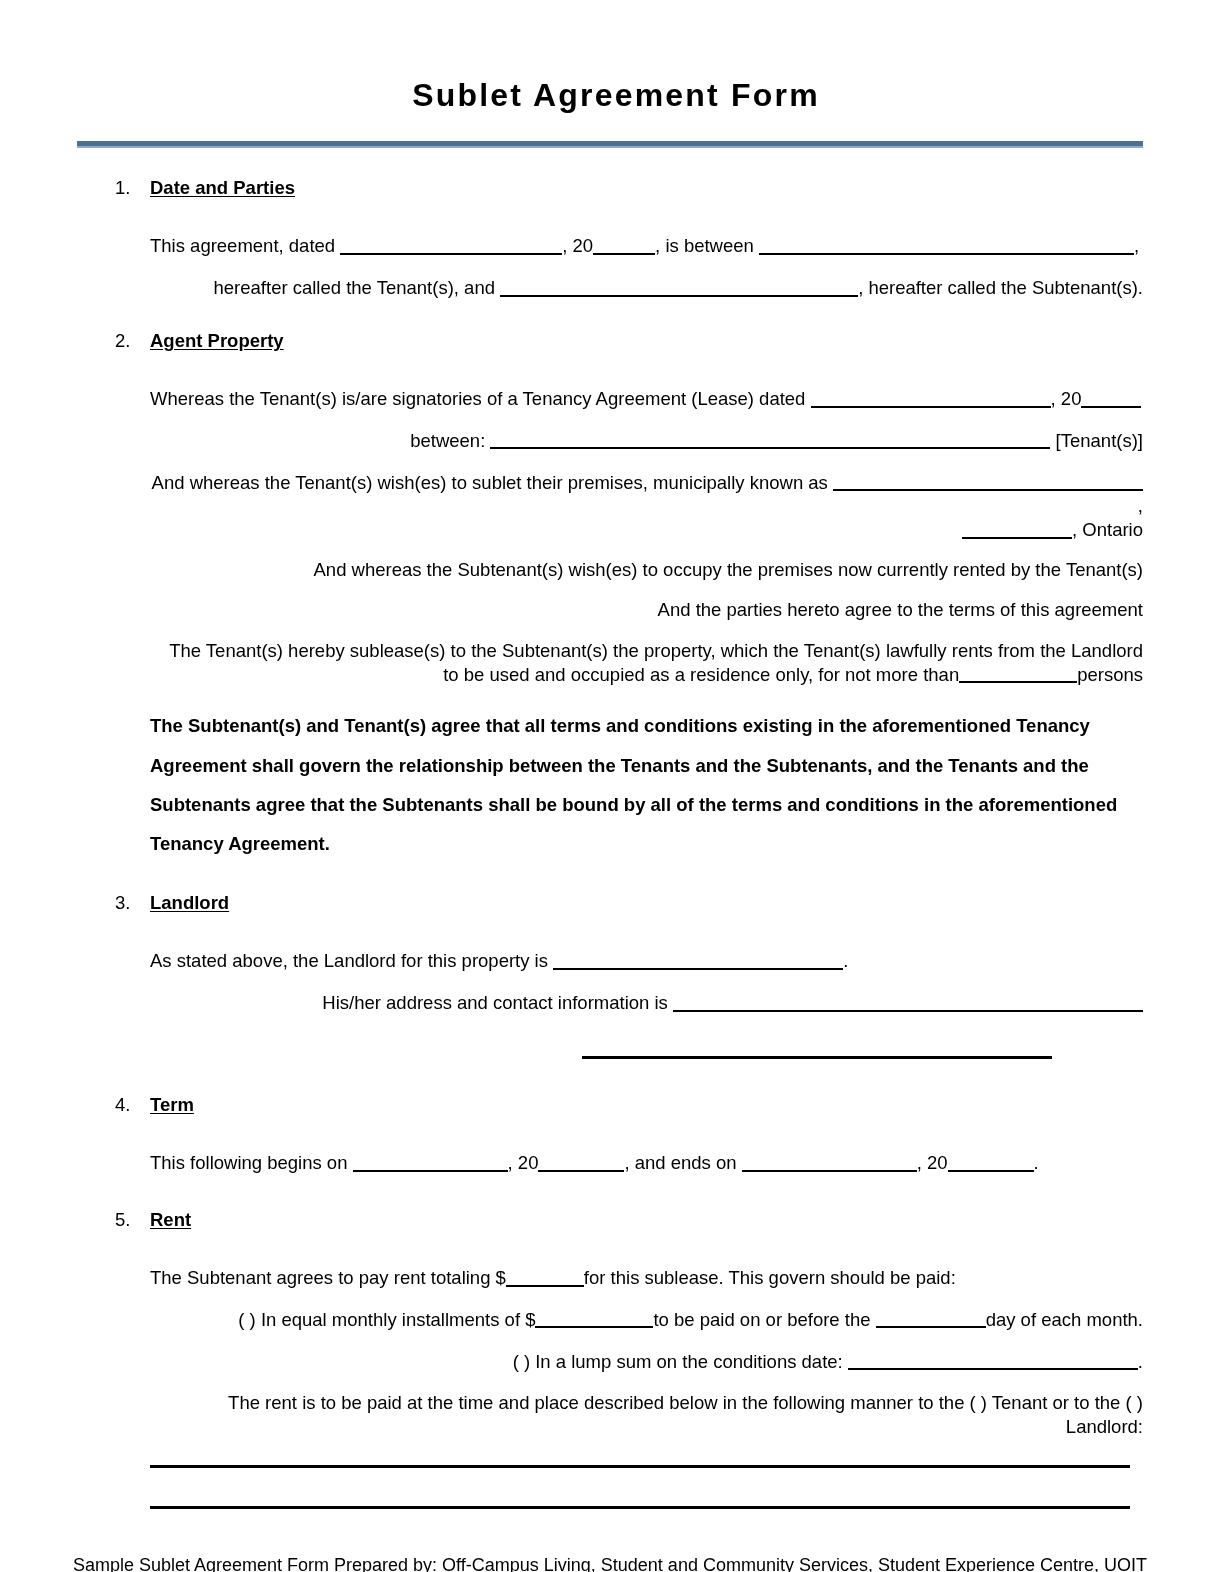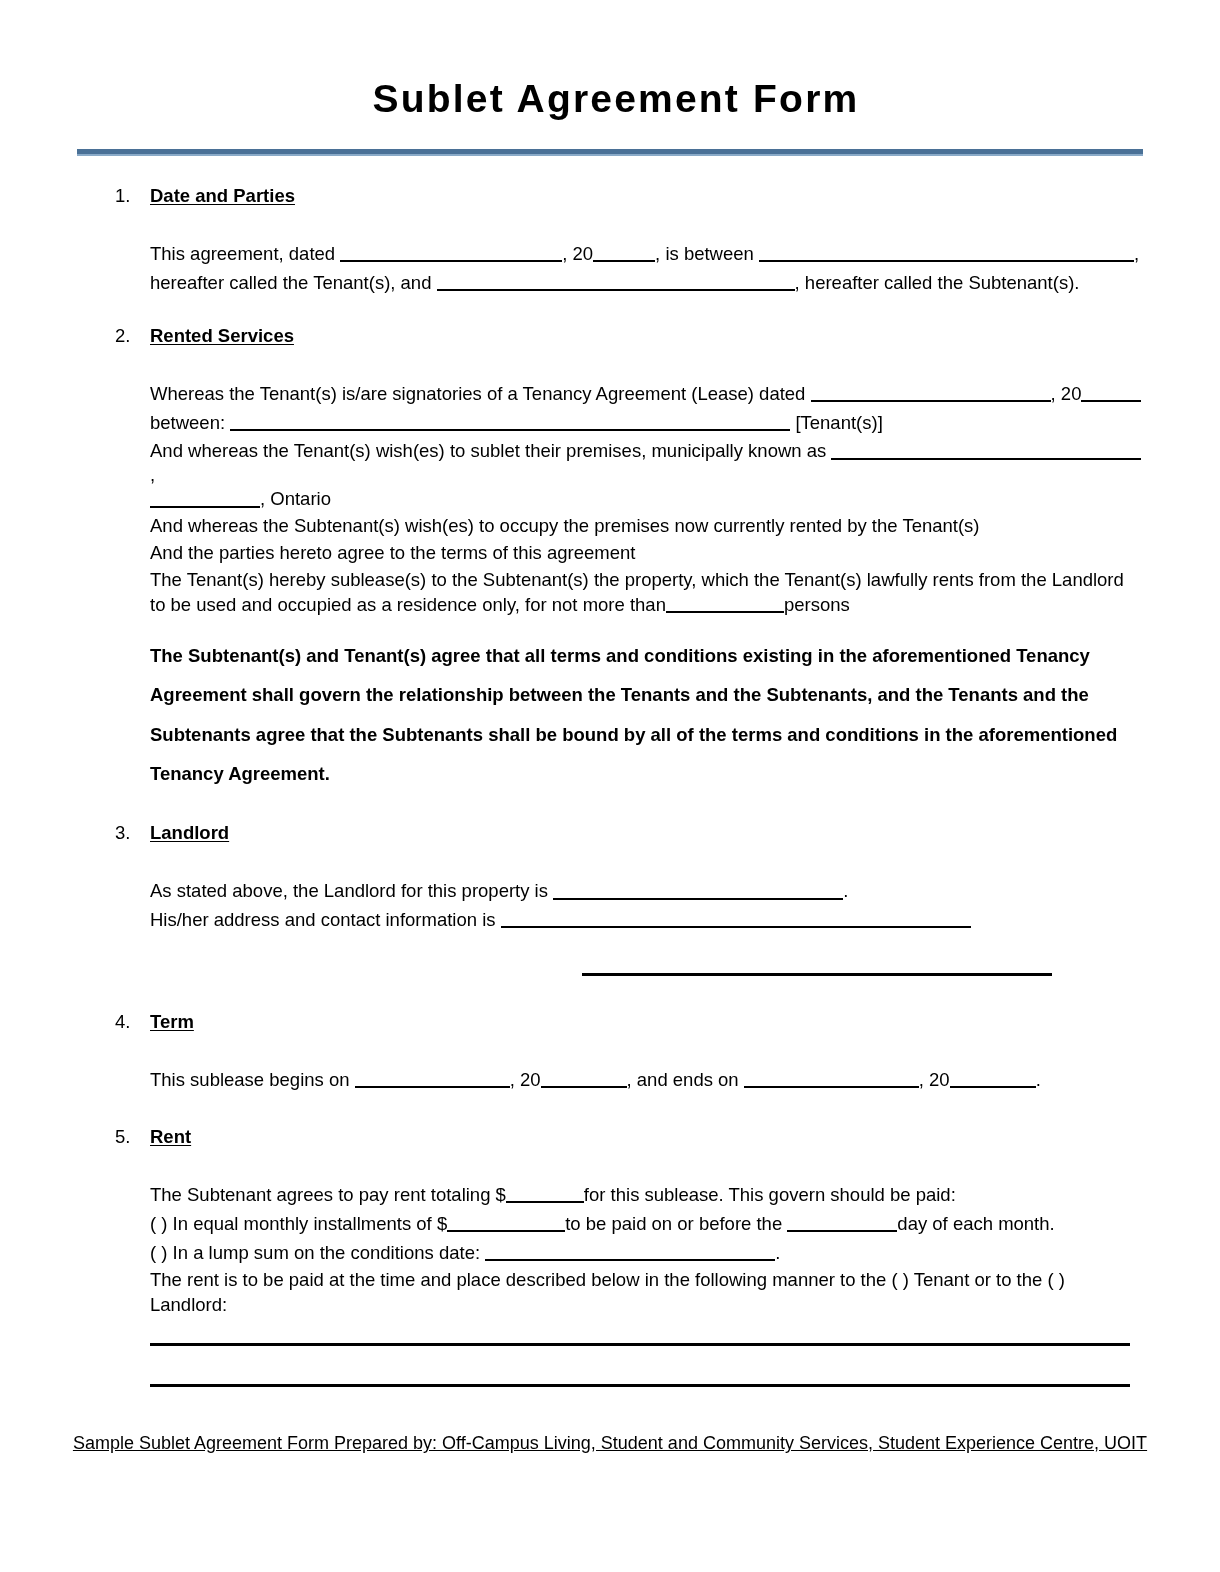--- a/index.html
+++ b/index.html
@@ -19,21 +19,21 @@
     width: 1220px;
     height: 1572px;
     box-sizing: border-box;
     background: #ffffff;
     overflow: hidden;
   }
 
   
   .doc-title {
     text-align: center;
-    font-size: 39px;
+    font-size: 32px;
     font-weight: bold;
     letter-spacing: 2.2px;
     margin: 0;
     padding: 78px 0 0 12px;
     line-height: 1.1;
   }
   .title-rule {
     margin: 28px 77px 0 77px;
     height: 5px;
     background: #4a7096;
@@ -70,21 +70,21 @@
     font-size: 18.5px;
   }
 
   
   .para {
     padding-left: 73px;
     font-size: 18.5px;
     line-height: 1.32;
     margin-top: 34px;
   }
-  .para.tight { margin-top: 3px; }
+  .para.tight { margin-top: 16px; text-align: right; }
   .para.loose { line-height: 2.12; margin-top: 20px; font-weight: bold; }
   .para.wrap  { line-height: 1.25; }
 
   
   .blank {
     display: inline-block;
     border-bottom: 2px solid #000;
     vertical-align: baseline;
     height: 1.05em;
     margin-bottom: -2px;
@@ -165,21 +165,21 @@
 
       <div class="para tight">
         <span>hereafter called the Tenant(s), and</span>
         <span class="blank w-358"></span><span>, hereafter called the Subtenant(s).</span>
       </div>
     </div>
 
     <div class="section">
       <div class="sec-head">
         <span class="sec-num">2.</span>
-        <span class="sec-title">Rented Services</span>
+        <span class="sec-title">Agent Property</span>
       </div>
 
       <div class="para">
         <span>Whereas the Tenant(s) is/are signatories of a Tenancy Agreement (Lease) dated</span>
         <span class="blank w-240"></span><span>, 20</span><span class="blank w-60"></span>
       </div>
 
       <div class="para tight">
         <span>between:</span>
         <span class="blank w-560"></span>
@@ -229,21 +229,21 @@
       <div class="addr-rule second"></div>
     </div>
 
     <div class="section" style="margin-top:34px;">
       <div class="sec-head">
         <span class="sec-num">4.</span>
         <span class="sec-title">Term</span>
       </div>
 
       <div class="para">
-        <span>This sublease begins on</span>
+        <span>This following begins on</span>
         <span class="blank w-155"></span><span>, 20</span><span class="blank w-86"></span><span>, and ends on</span>
         <span class="blank w-175"></span><span>, 20</span><span class="blank w-86"></span><span>.</span>
       </div>
     </div>
 
     <div class="section" style="margin-top:32px;">
       <div class="sec-head">
         <span class="sec-num">5.</span>
         <span class="sec-title">Rent</span>
       </div>

